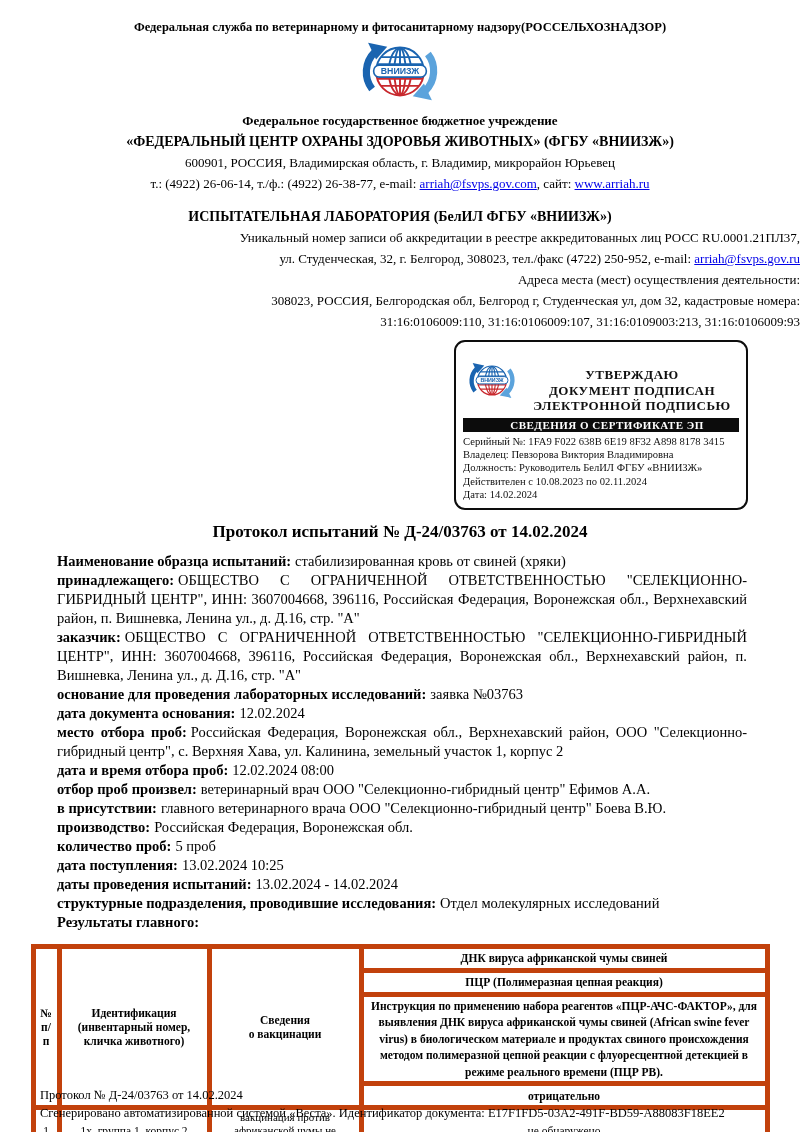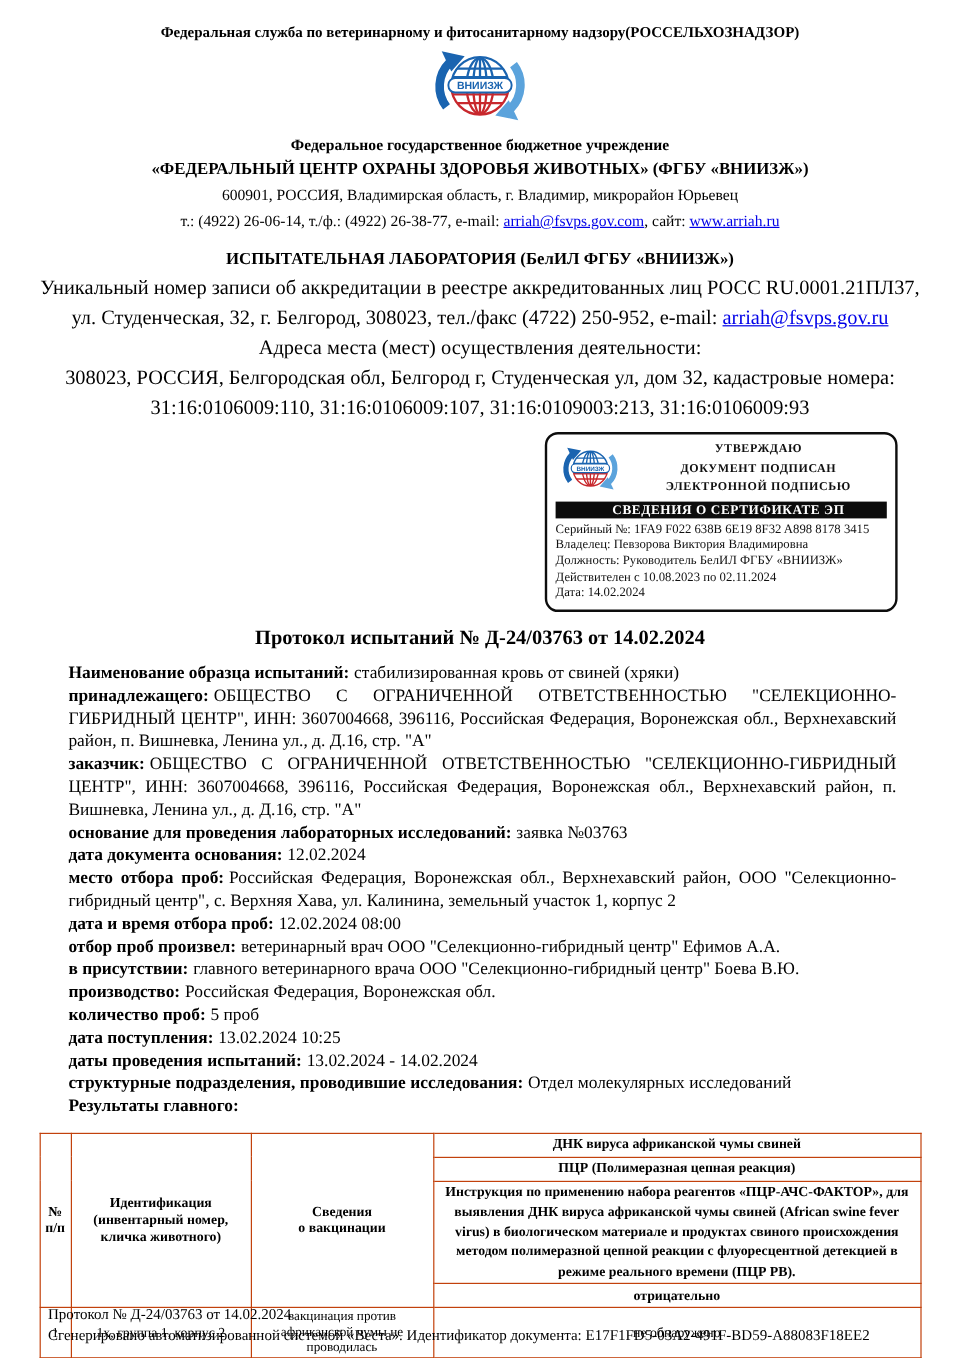--- a/index.html
+++ b/index.html
@@ -9,39 +9,39 @@
   }
   .center{text-align:center;}
   .agency{padding-top:20px;font-size:12.5px;font-weight:bold;}
   .logo-wrap{text-align:center;margin-top:3px;line-height:0;}
   .org-type{margin-top:8px;font-size:13px;font-weight:bold;}
   .org-name{margin-top:5px;font-size:14px;font-weight:bold;}
   .org-addr{margin-top:5px;font-size:13px;}
   .org-contacts{margin-top:5px;font-size:13px;}
   a.doclink{color:#0000e8;text-decoration:underline;cursor:pointer;}
   .lab-title{margin-top:17px;font-size:14px;font-weight:bold;}
-  .lab-line{margin-top:5px;font-size:17px;}
+  .lab-line{margin-top:5px;font-size:13px;text-align:right;}
   .stamp{
     width:294px;box-sizing:border-box;border:2.5px solid #0d0d0d;border-radius:11px;
     margin:10px 52px 0 auto;padding:5px 7px 6px 7px;
   }
   .stamp-top{display:flex;align-items:center;}
   .stamp-logo{flex:0 0 62px;line-height:0;}
-  .stamp-titles{flex:1;text-align:center;font-weight:600;font-size:10px;line-height:15.5px;letter-spacing:.5px;color:#111;}
+  .stamp-titles{flex:1;text-align:center;font-weight:600;font-size:13px;line-height:15.5px;letter-spacing:.5px;color:#111;margin-top:20px;}
   .stamp-bar{
     margin-top:4px;background:#0c0c0c;color:#fff;text-align:center;
     font-size:11px;font-weight:bold;line-height:14px;letter-spacing:.5px;padding-left:12px;
   }
   .stamp-details{margin-top:3px;font-size:10.6px;line-height:13.4px;color:#111;}
   .doc-title{margin-top:12px;font-size:17px;font-weight:bold;}
   .body-block{margin:10px 53px 0 57px;font-size:14.5px;line-height:19px;text-align:justify;}
   .field .fl{font-weight:bold;margin-right:4px;}
   .results-heading{font-weight:bold;}
   table.results{border-collapse:collapse;margin:12px auto 0 auto;width:734px;table-layout:fixed;}
-  table.results td{border:1px solid #c2410c;text-align:center;vertical-align:middle;padding:1px 4px;}
+  table.results td{border:5px solid #c2410c;text-align:center;vertical-align:middle;padding:1px 4px;}
   td.hdr{font-weight:bold;font-size:11.5px;line-height:14px;}
   td.instruction{font-weight:bold;font-size:11.5px;line-height:16.5px;padding:3px 10px;}
   td.rownum{font-size:11.5px;}
   td.cell-id{font-size:11.5px;}
   td.cell-vac{font-size:11px;line-height:13px;padding:3px 14px;}
   td.cell-res{font-size:11.5px;}
   tr.hrow1 td,tr.hrow2 td,tr.hrow4 td{height:17px;}
   tr.drow td{height:38px;}
   .footer{position:absolute;left:40px;top:1086px;font-size:12.5px;line-height:18px;text-align:left;}
 </style>

